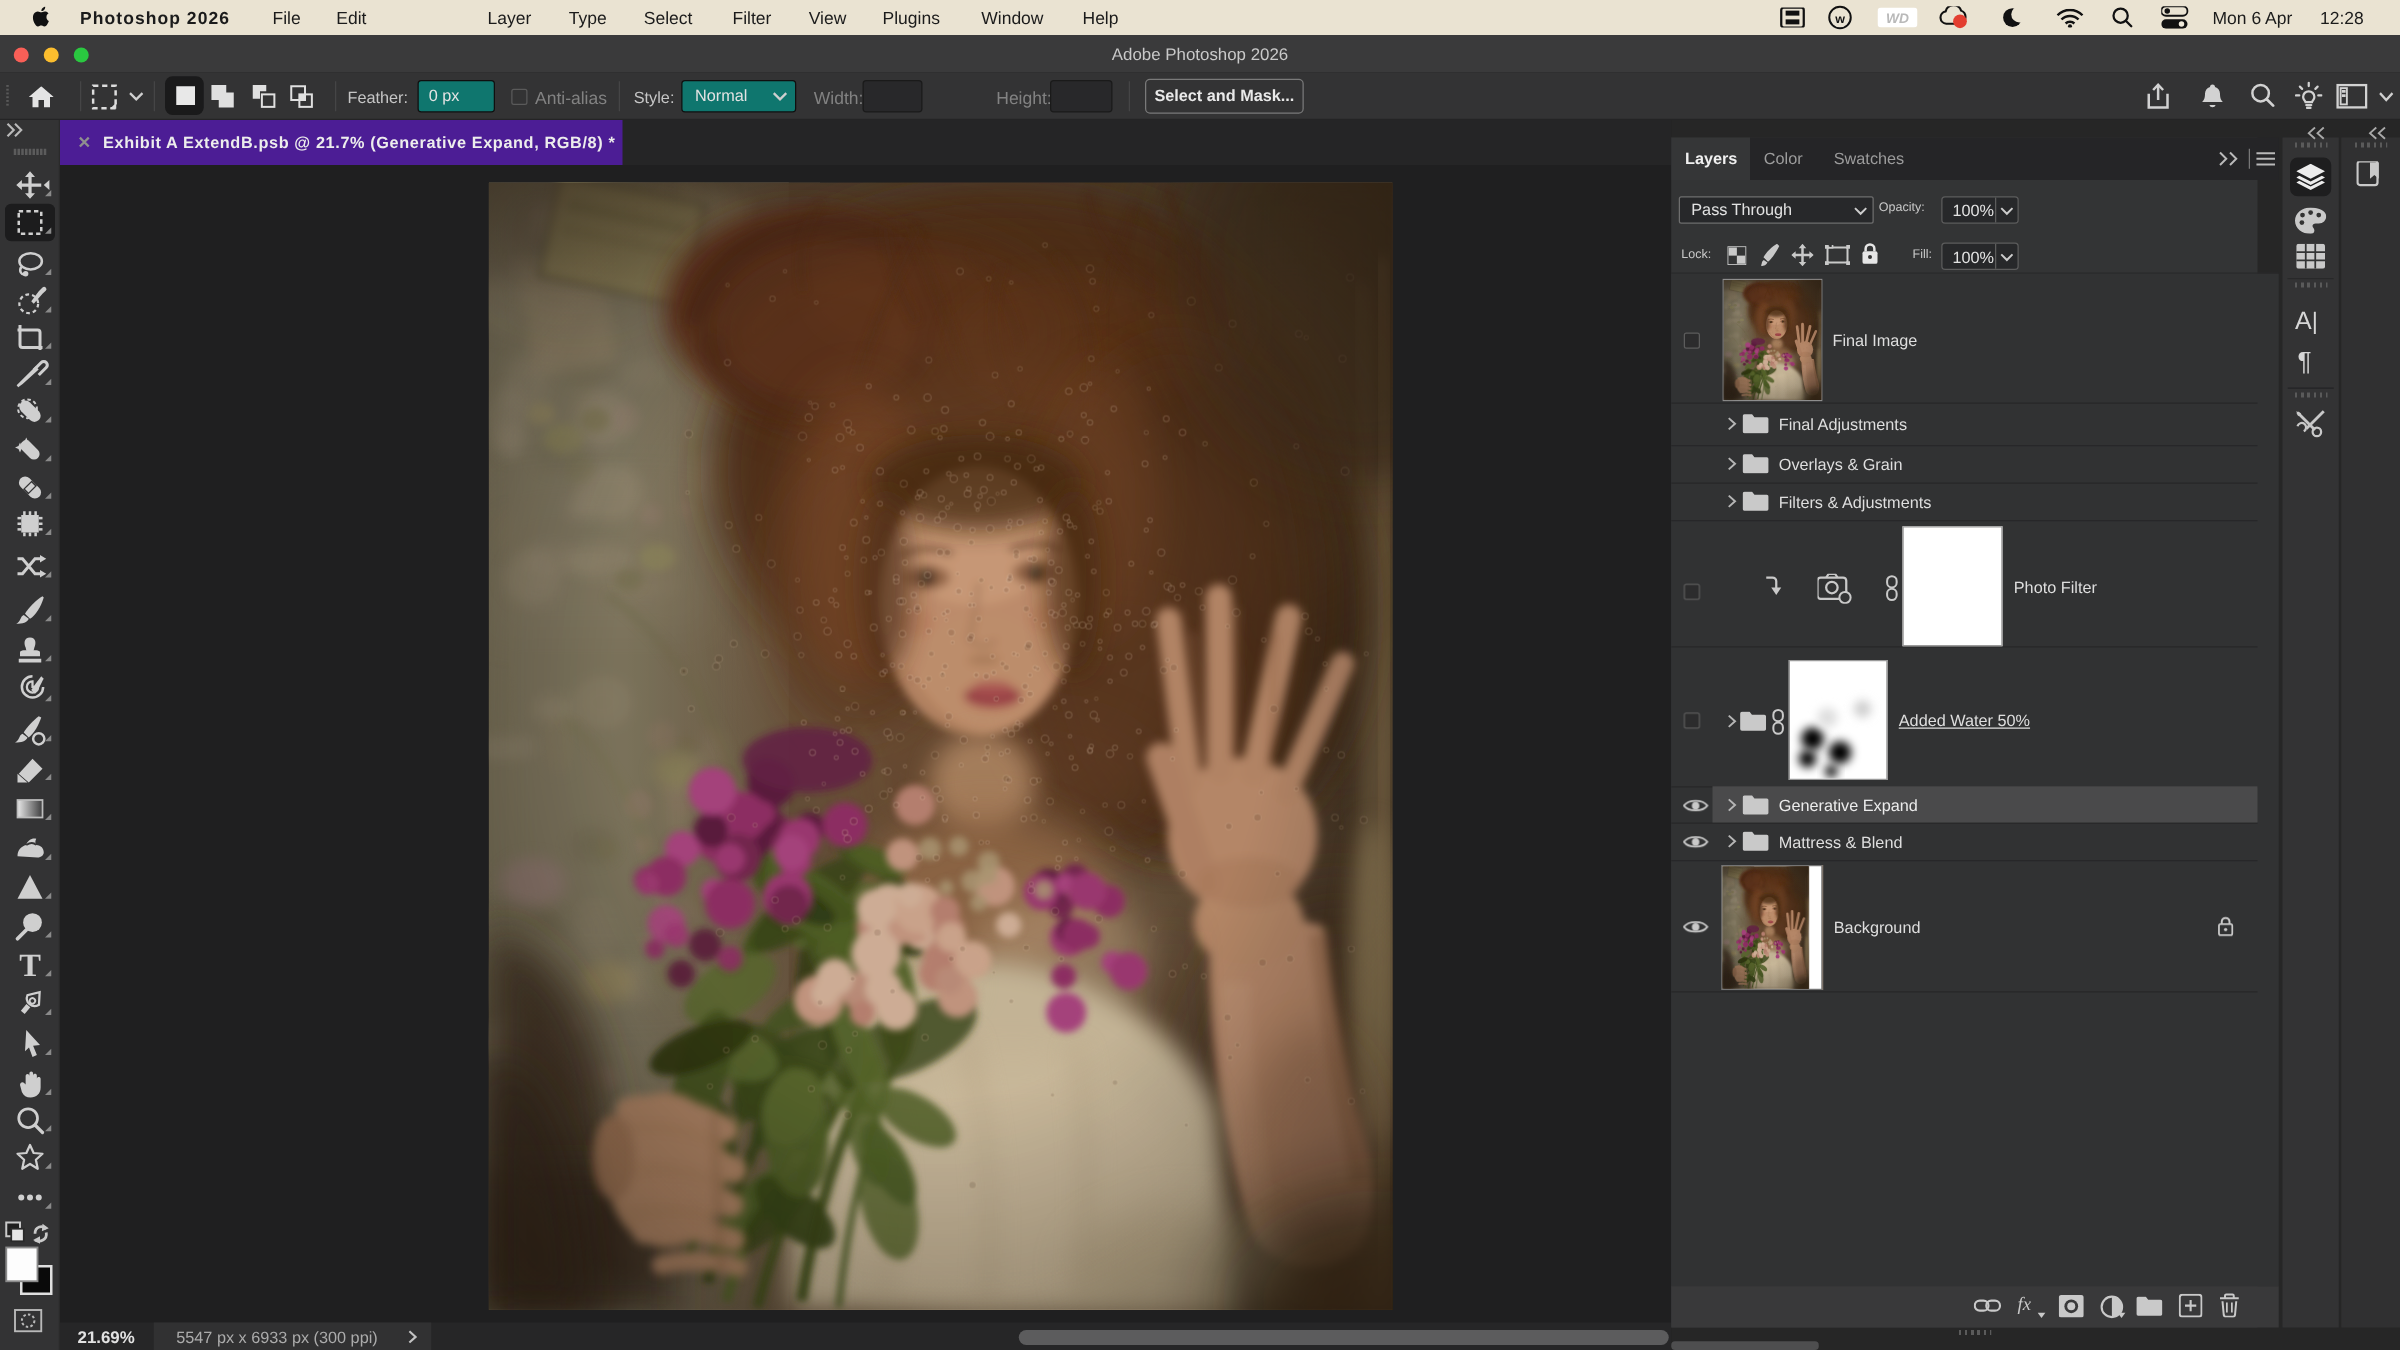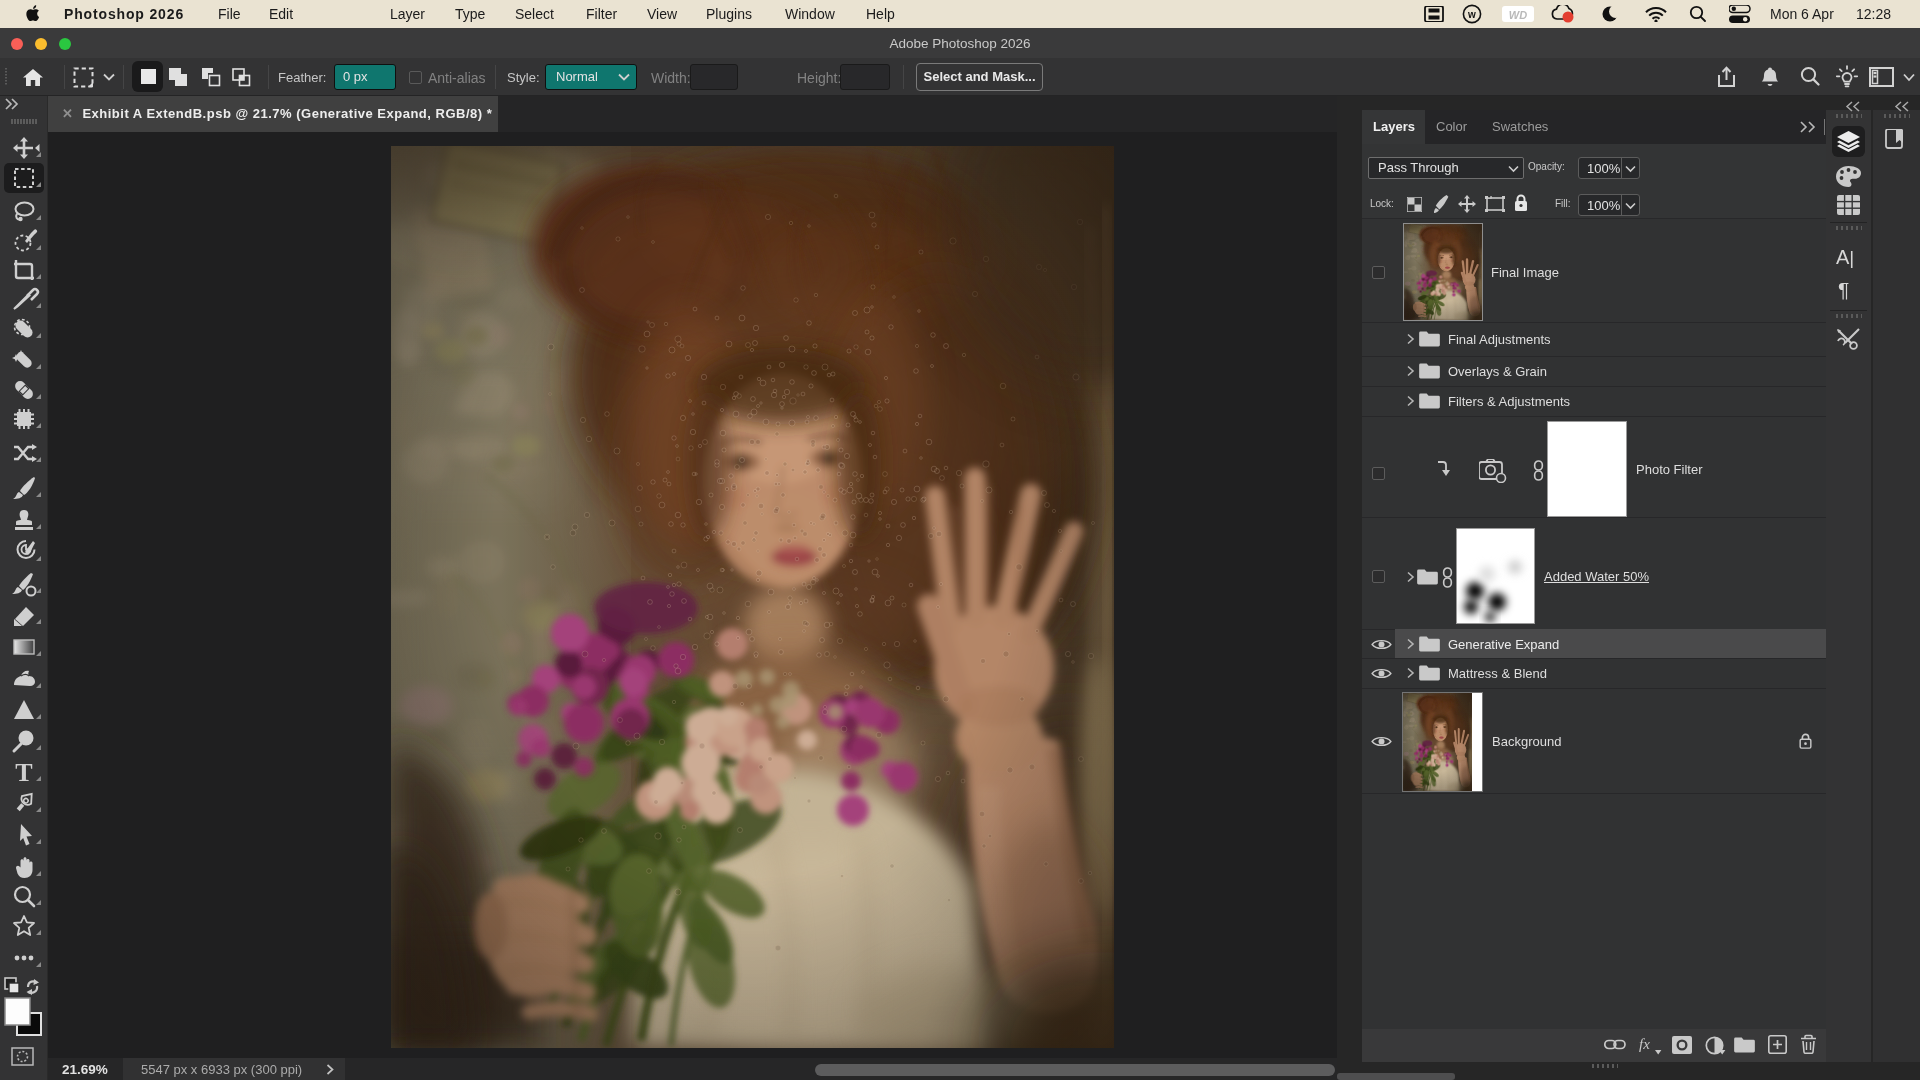--- a/index.html
+++ b/index.html
@@ -15,21 +15,21 @@
 .odim{position:absolute;top:12px;font-size:14px;color:#828282;}
 .obox{position:absolute;top:6px;height:26px;background:#0f766e;border:1px solid #0f0f0f;border-radius:3px;color:#e3e3e3;font-size:13px;line-height:24px;}
 #toolbar{position:absolute;left:0;top:96px;width:48px;height:984px;background:#333334;border-right:1px solid #2a2a2a;}
 #tabbar{position:absolute;left:48px;top:96px;width:1289px;height:36px;background:#252526;}
 .tab{position:absolute;top:0;height:36px;font-size:13px;letter-spacing:0.5px;line-height:36px;white-space:nowrap;overflow:hidden;}
 .tabx{display:inline-block;margin:0 9px 0 14px;color:#8f8f8f;font-size:13px;}
 #canvas{position:absolute;left:48px;top:132px;width:1289px;height:948px;background:#1f1f20;}
 #photo{position:absolute;left:343px;top:14px;width:723px;height:902px;}
 #statusbar{position:absolute;left:48px;top:1058px;width:1289px;height:22px;background:#262627;}
 #rightzone{position:absolute;left:1337px;top:96px;width:583px;height:984px;background:#262626;}
-#lpanel{position:absolute;left:0px;top:14px;width:469px;height:952px;background:#333435;margin-left:25px;}
+#lpanel{position:absolute;left:0px;top:14px;width:469px;height:952px;background:#333435;}
 .ptab{position:absolute;top:0;height:34px;line-height:34px;font-size:13px;}
 .prow-label{font-size:10px;color:#c9c9c9;}
 .lname{position:absolute;font-size:13px;color:#dedede;}
 .chk{position:absolute;width:13px;height:13px;border:1px solid #5c5c5c;border-radius:2px;background:#2c2c2d;}
 .thumbframe{position:absolute;border:1px solid #747474;background:#000;}
 #stripA{position:absolute;left:489px;top:14px;width:45px;height:952px;background:#333334;}
 #stripB{position:absolute;left:536px;top:14px;width:47px;height:952px;background:#303031;}
 .grip{height:4px;background-image:repeating-linear-gradient(90deg,#5a5a5a 0 2px,transparent 2px 5px);width:26px;}
 svg{display:block;}
 .icon{position:absolute;}
@@ -381,21 +381,21 @@
       </g>
 <rect x="17" y="917" width="24" height="22" fill="#0a0a0a" stroke="#e0e0e0" stroke-width="2"></rect>
 <rect x="5" y="902" width="25" height="27" fill="#fdfdfd" stroke="#8a8a8a" stroke-width="1.5"></rect>
 <g transform="translate(12,952)">
         <rect x="0" y="0" width="21" height="17" fill="none" stroke="#b9b9b9" stroke-width="1.5"></rect>
         <circle cx="10.5" cy="8.5" r="5" fill="none" stroke="#b9b9b9" stroke-width="1.6" stroke-dasharray="2 1.8"></circle>
       </g>
 </svg>
   </div>
 <div id="tabbar">
-    <div class="tab" style="left:0px;width:450px;background:#404040;color:#ededed;font-weight:bold;"><span class="tabx">✕</span>Exhibit A ExtendB.psb @ 21.7% (Generative Expand, RGB/8) *</div>
+    <div class="tab" style="left:0px;width:450px;background:#4c1d95;color:#ededed;font-weight:bold;"><span class="tabx">✕</span>Exhibit A ExtendB.psb @ 21.7% (Generative Expand, RGB/8) *</div>
   </div>
 <div id="canvas">
 <div id="photo">
       <svg id="photosvg" width="723" height="902" viewBox="0 0 723 902">
 <defs>
 <filter id="b3" x="-40%" y="-40%" width="180%" height="180%">
             <feGaussianBlur stdDeviation="3"></feGaussianBlur>
           </filter>
 <filter id="b4" x="-60%" y="-60%" width="220%" height="220%">
             <feGaussianBlur stdDeviation="4"></feGaussianBlur>

